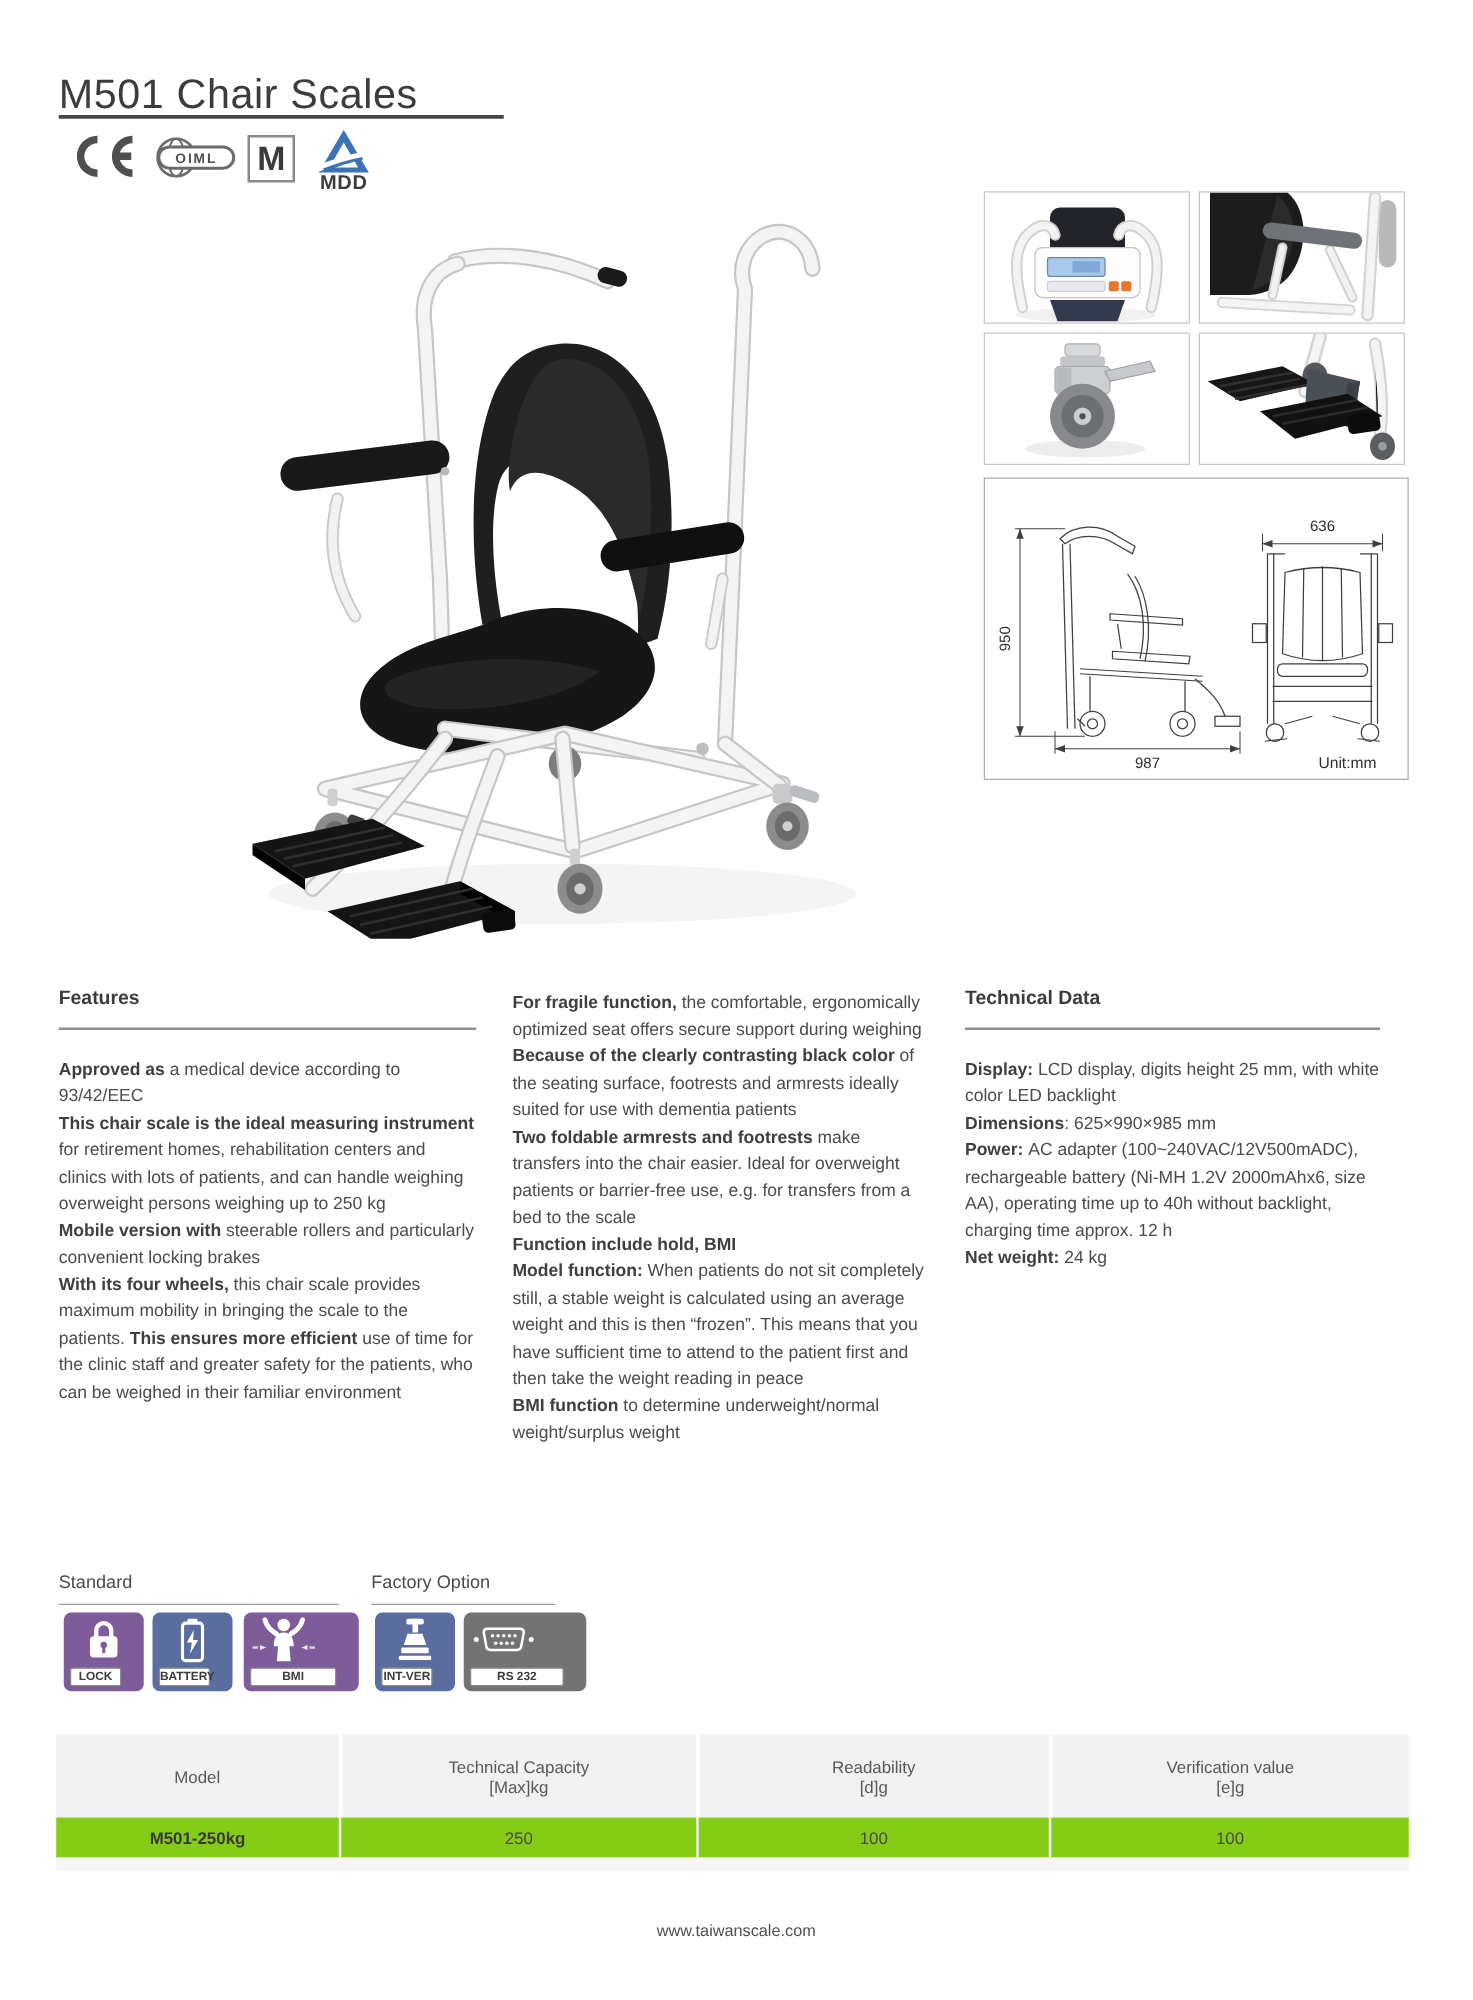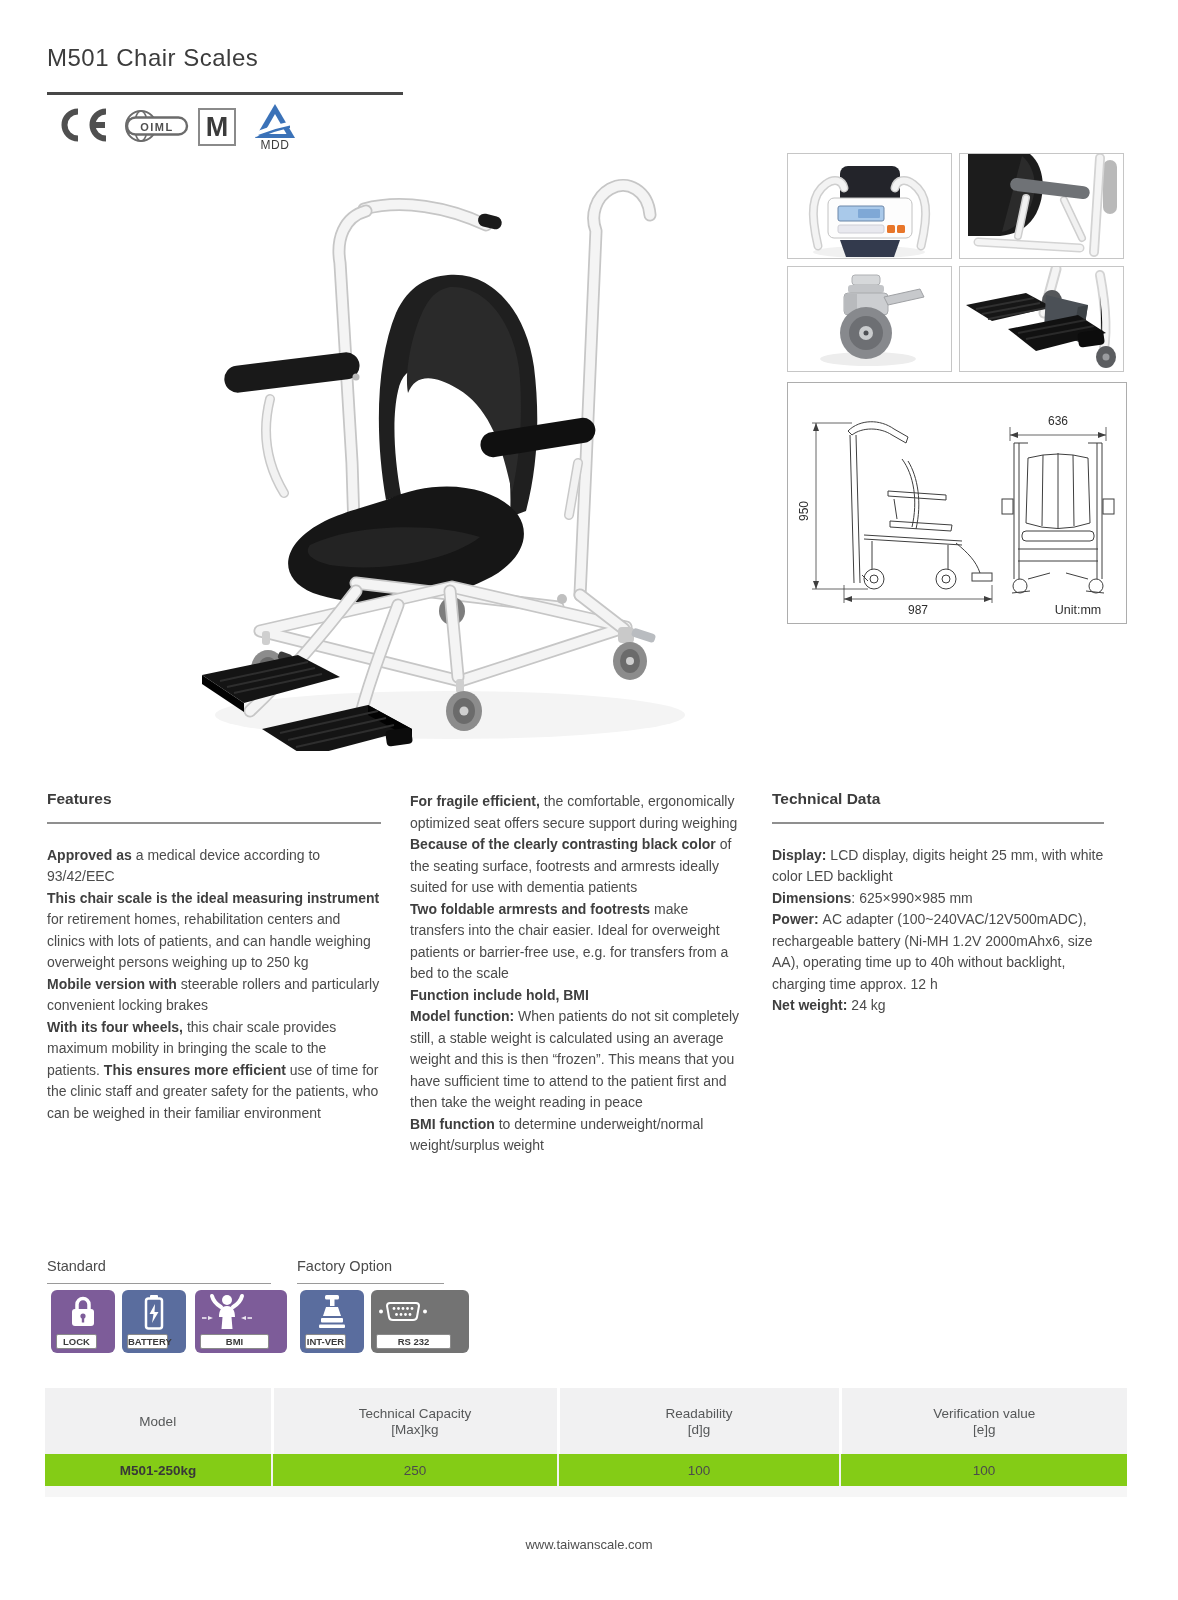--- a/index.html
+++ b/index.html
@@ -1,29 +1,29 @@
 <!DOCTYPE html>
 <html><head>
 <meta charset="utf-8">
 <style>
   html,body{margin:0;padding:0;background:#fff;}
   .page{position:relative;width:1178px;height:1600px;background:#fff;overflow:hidden;
         font-family:"Liberation Sans","DejaVu Sans",sans-serif;color:#4b4b4b;}
   .abs{position:absolute;}
 
   
-  .title{left:47px;top:44px;font-size:24px;color:#3c3c3c;letter-spacing:.5px;}
+  .title{left:47px;top:56px;font-size:33px;color:#3c3c3c;letter-spacing:.5px;}
   .title-rule{left:47px;top:92px;width:356px;height:3px;background:#474747;}
 
   
   .logo-m{left:198px;top:108px;width:34px;height:34px;border:2px solid #8a8a8a;
           display:flex;align-items:center;justify-content:center;
           font-size:27px;font-weight:bold;color:#3b3b3b;}
   .mdd-wrap{left:252px;top:102px;width:46px;text-align:center;}
-  .mdd-label{font-size:12px;font-weight:normal;color:#3d3d3d;margin-top:-2px;letter-spacing:.5px;}
+  .mdd-label{font-size:16px;font-weight:bold;color:#3d3d3d;margin-top:-2px;letter-spacing:.5px;}
 
   
   .thumb{width:163px;height:104px;border:1px solid #c6c6c6;background:#fff;}
   .draw-box{left:787px;top:382px;width:338px;height:240px;border:1px solid #adadad;background:#fff;}
 
   
   .col{top:788px;width:334px;font-size:14px;line-height:21.5px;color:#4b4b4b;}
   .col p{margin:0;}
   .col b{color:#3f3f3f;}
   .col-head{font-size:15.5px;font-weight:bold;color:#3c3c3c;padding-bottom:12px;
@@ -297,21 +297,21 @@
 
   <div class="abs col col1">
     <div class="col-head">Features</div>
     <p><b>Approved as </b><span>a medical device according to 93/42/EEC</span></p>
     <p><b>This chair scale is the ideal measuring instrument </b><span>for retirement homes, rehabilitation centers and clinics with lots of patients, and can handle weighing overweight persons weighing up to 250 kg</span></p>
     <p><b>Mobile version with </b><span>steerable rollers and particularly convenient locking brakes</span></p>
     <p><b>With its four wheels, </b><span>this chair scale provides maximum mobility in bringing the scale to the patients. </span><b>This ensures more efficient </b><span>use of time for the clinic staff and greater safety for the patients, who can be weighed in their familiar environment</span></p>
   </div>
 
   <div class="abs col col2">
-    <p><b>For fragile efficient,</b><span> the comfortable, ergonomically optimized seat offers secure support during weighing</span></p>
+    <p><b>For fragile function,</b><span> the comfortable, ergonomically optimized seat offers secure support during weighing</span></p>
     <p><b>Because of the clearly contrasting black color </b><span>of the seating surface, footrests and armrests ideally suited for use with dementia patients</span></p>
     <p><b>Two foldable armrests and footrests </b><span>make transfers into the chair easier. Ideal for overweight patients or barrier-free use, e.g. for transfers from a bed to the scale</span></p>
     <p><b>Function include hold, BMI</b></p>
     <p><b>Model function: </b><span>When patients do not sit completely still, a stable weight is calculated using an average weight and this is then “frozen”. This means that you have sufficient time to attend to the patient first and then take the weight reading in peace</span></p>
     <p><b>BMI function </b><span>to determine underweight/normal weight/surplus weight</span></p>
   </div>
 
   <div class="abs col col3">
     <div class="col-head">Technical Data</div>
     <p><b>Display: </b><span>LCD display, digits height 25 mm, with white color LED backlight</span></p>

